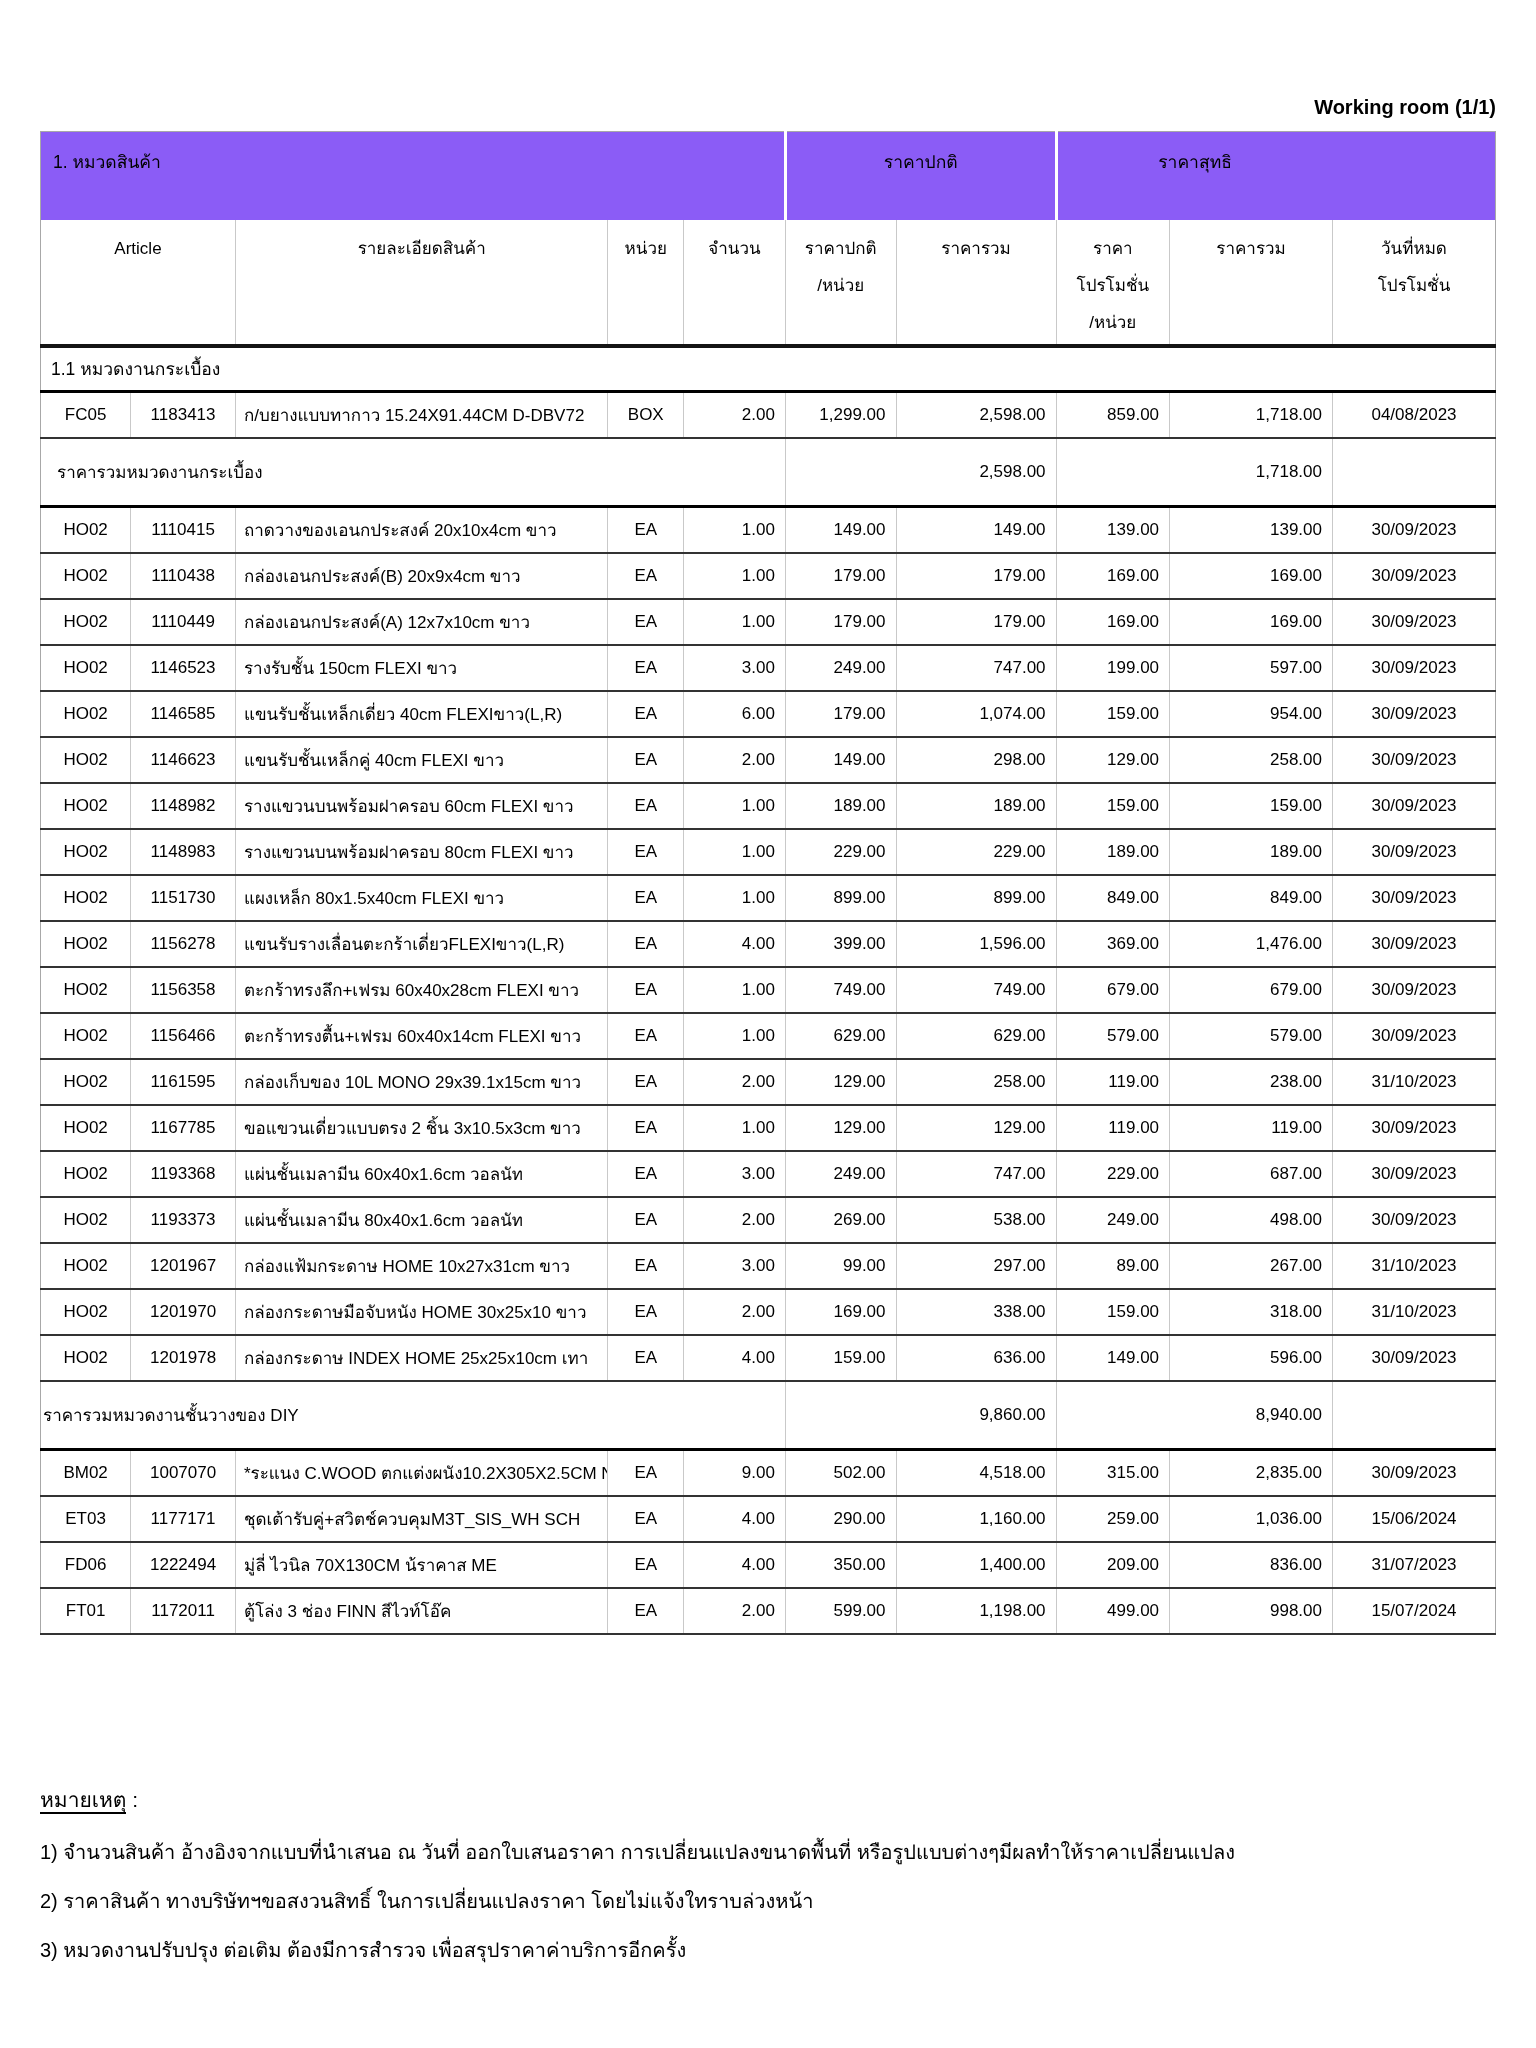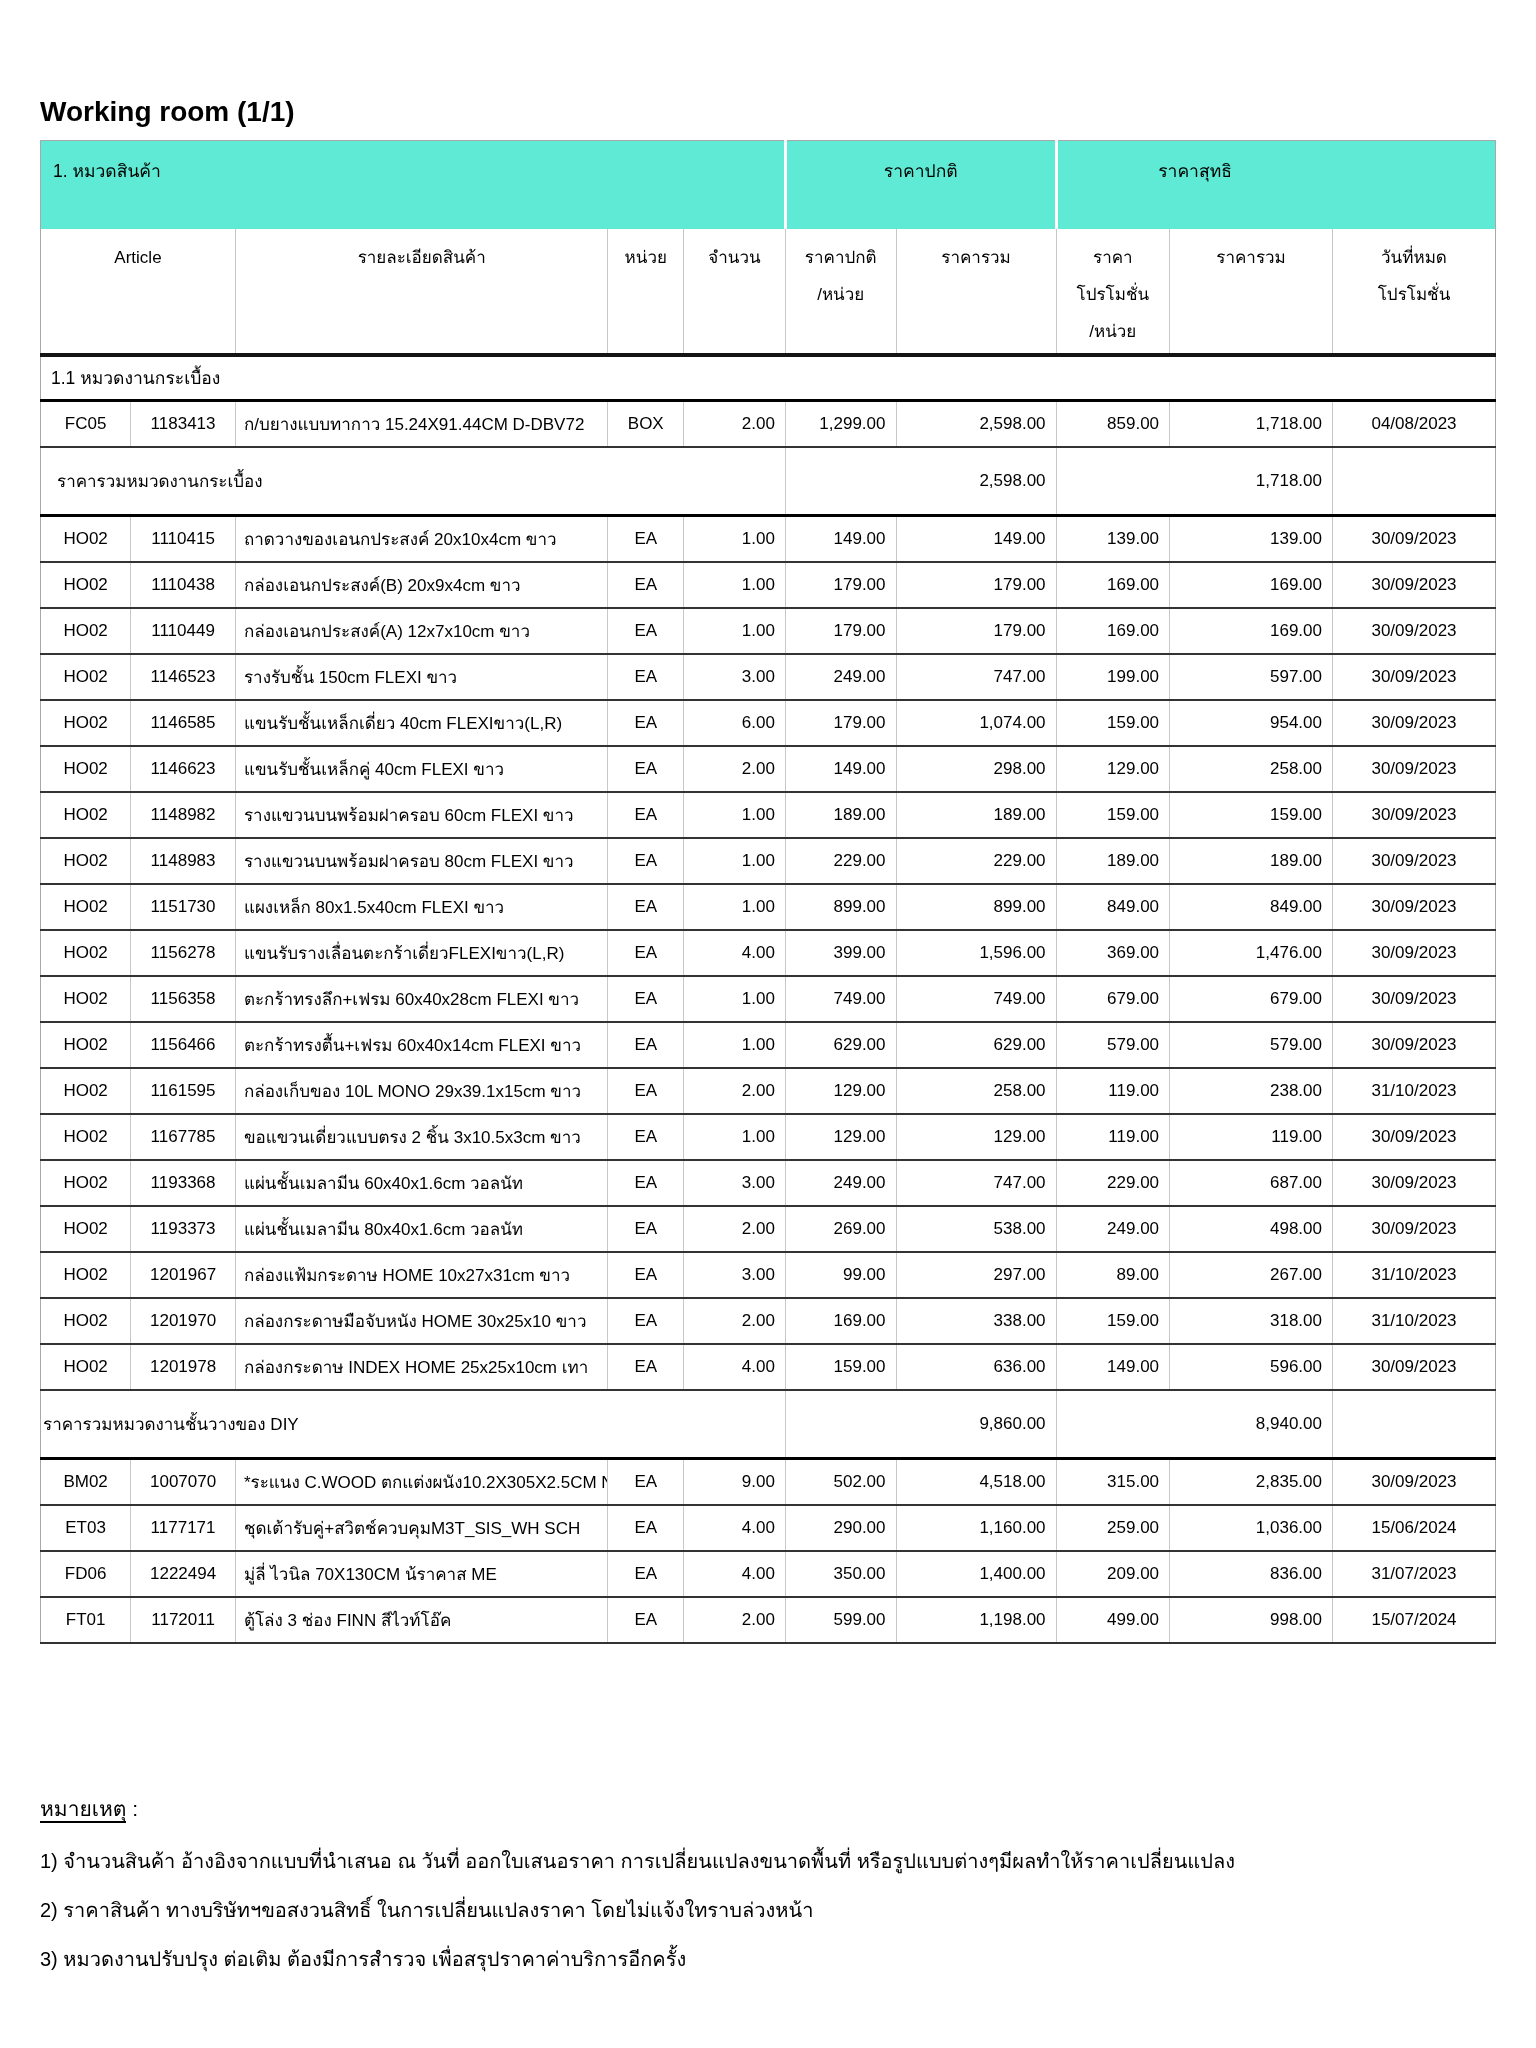--- a/index.html
+++ b/index.html
@@ -1,30 +1,30 @@
 <!DOCTYPE html>
 <html><head>
 <meta charset="utf-8">
 <style>
   html,body{margin:0;padding:0;}
   body{
     width:1536px;min-height:2048px;background:#ffffff;color:#000;
     font-family:"Liberation Sans","DejaVu Sans",sans-serif;
   }
   .page{box-sizing:border-box;padding:96px 40px 40px 40px;}
-  .doc-title{margin:0 0 12px 0;text-align:left;font-size:28px;font-weight:bold;}
+  .doc-title{margin:0 0 12px 0;text-align:right;font-size:20px;font-weight:bold;}
   .doc-title .title-page{font-weight:bold;}
   table.quote{
     width:100%;border-collapse:collapse;table-layout:fixed;
     font-size:17px;border:1px solid #a8a8a8;
   }
   th,td{padding:2px 8px;box-sizing:border-box;}
   
   tr.group-row th{
-    background:#5eead4;height:88px;vertical-align:top;padding-top:16px;
+    background:#8b5cf6;height:88px;vertical-align:top;padding-top:16px;
     font-weight:normal;font-size:17.5px;
   }
   th.group-left{text-align:left;padding-left:12px;}
   th.group-mid{text-align:center;border-left:3px solid #ffffff;}
   
   tr.colhead-row th{
     height:126px;vertical-align:top;padding-top:10px;font-weight:normal;
     text-align:center;white-space:pre-line;line-height:2.2;
     border-bottom:4px solid #141414;
   }

